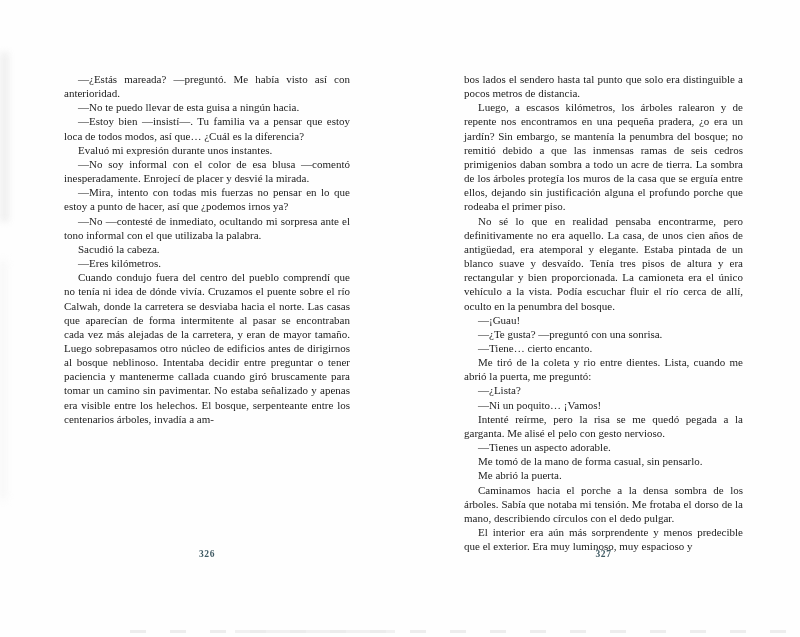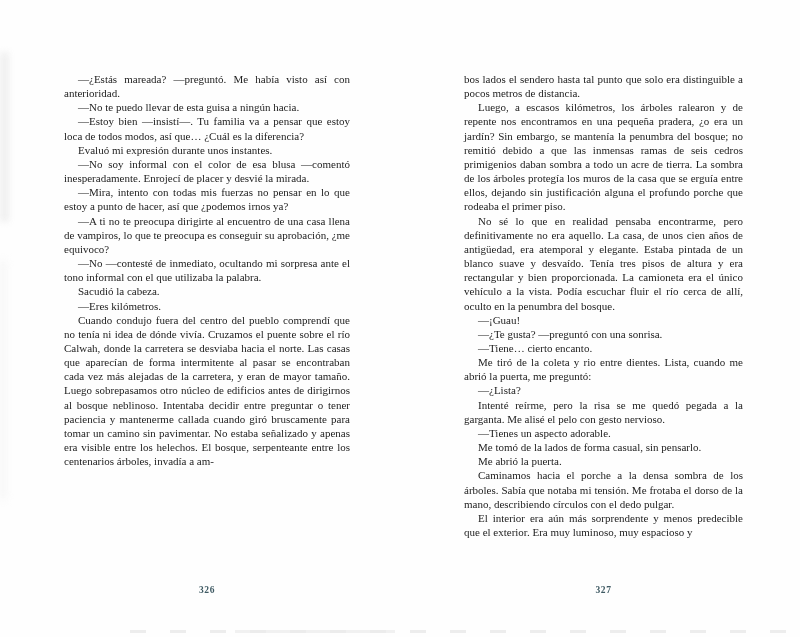--- a/index.html
+++ b/index.html
@@ -23,21 +23,21 @@
     color:var(--text);
     font-size:11px;line-height:14.15px;
     text-align:justify;
     hyphens:auto;-webkit-hyphens:auto;
   }
   .page-text.left{left:64px;width:286px;}
   .page-text.right{left:464px;width:279px;}
   .page-text p{margin:0;text-indent:14px;}
   .page-text p.noindent{text-indent:0;}
   .page-number{
-    position:absolute;top:584px;
+    position:absolute;top:548px;
     color:var(--page-number);
     font-size:9.5px;line-height:12px;
     letter-spacing:0.6px;
     text-align:center;
     font-weight:bold;
   }
   .page-number.left{left:64px;width:286px;}
   .page-number.right{left:464px;width:279px;}
   
   .edge-left-a{
@@ -68,39 +68,39 @@
   <div class="edge-left-a"></div>
   <div class="edge-left-b"></div>
 
   <div class="page-text left">
       <p>—¿Estás mareada? —preguntó. Me había visto así con anterioridad.</p>
       <p>—No te puedo llevar de esta guisa a ningún hacia.</p>
       <p>—Estoy bien —insistí—. Tu familia va a pensar que estoy loca de todos modos, así que… ¿Cuál es la diferencia?</p>
       <p>Evaluó mi expresión durante unos instantes.</p>
       <p>—No soy informal con el color de esa blusa —comentó inesperadamente. Enrojecí de placer y desvié la mirada.</p>
       <p>—Mira, intento con todas mis fuerzas no pensar en lo que estoy a punto de hacer, así que ¿podemos irnos ya?</p>
-      <p>—A ti no te preocupa dirigirte al encuentro de una casa llena de vampiros, lo que te preocupa es conseguir su aprobación, ¿me equivoco?</p>
       <p>—No —contesté de inmediato, ocultando mi sorpresa ante el tono informal con el que utilizaba la palabra.</p>
       <p>Sacudió la cabeza.</p>
       <p>—Eres kilómetros.</p>
       <p>Cuando condujo fuera del centro del pueblo comprendí que no tenía ni idea de dónde vivía. Cruzamos el puente sobre el río Calwah, donde la carretera se desviaba hacia el norte. Las casas que aparecían de forma intermitente al pasar se encontraban cada vez más alejadas de la carretera, y eran de mayor tamaño. Luego sobrepasamos otro núcleo de edificios antes de dirigirnos al bosque neblinoso. Intentaba decidir entre preguntar o tener paciencia y mantenerme callada cuando giró bruscamente para tomar un camino sin pavimentar. No estaba señalizado y apenas era visible entre los helechos. El bosque, serpenteante entre los centenarios árboles, invadía a am-</p>
     </div>
 
   <div class="page-text right">
       <p class="noindent">bos lados el sendero hasta tal punto que solo era distinguible a pocos metros de distancia.</p>
       <p>Luego, a escasos kilómetros, los árboles ralearon y de repente nos encontramos en una pequeña pradera, ¿o era un jardín? Sin embargo, se mantenía la penumbra del bosque; no remitió debido a que las inmensas ramas de seis cedros primigenios daban sombra a todo un acre de tierra. La sombra de los árboles protegía los muros de la casa que se erguía entre ellos, dejando sin justificación alguna el profundo porche que rodeaba el primer piso.</p>
       <p>No sé lo que en realidad pensaba encontrarme, pero definitivamente no era aquello. La casa, de unos cien años de antigüedad, era atemporal y elegante. Estaba pintada de un blanco suave y desvaído. Tenía tres pisos de altura y era rectangular y bien proporcionada. La camioneta era el único vehículo a la vista. Podía escuchar fluir el río cerca de allí, oculto en la penumbra del bosque.</p>
       <p>—¡Guau!</p>
       <p>—¿Te gusta? —preguntó con una sonrisa.</p>
       <p>—Tiene… cierto encanto.</p>
       <p>Me tiró de la coleta y rio entre dientes. Lista, cuando me abrió la puerta, me preguntó:</p>
       <p>—¿Lista?</p>
+      <p>—Ni un poquito… ¡Vamos!</p>
       <p>Intenté reírme, pero la risa se me quedó pegada a la garganta. Me alisé el pelo con gesto nervioso.</p>
       <p>—Tienes un aspecto adorable.</p>
-      <p>Me tomó de la lados de forma casual, sin pensarlo.</p>
+      <p>Me tomó de la mano de forma casual, sin pensarlo.</p>
       <p>Me abrió la puerta.</p>
       <p>Caminamos hacia el porche a la densa sombra de los árboles. Sabía que notaba mi tensión. Me frotaba el dorso de la mano, describiendo círculos con el dedo pulgar.</p>
       <p>El interior era aún más sorprendente y menos predecible que el exterior. Era muy luminoso, muy espacioso y</p>
     </div>
 
   <div class="page-number left">326</div>
 
   <div class="page-number right">327</div>
 
   <div class="edge-bottom"></div>

